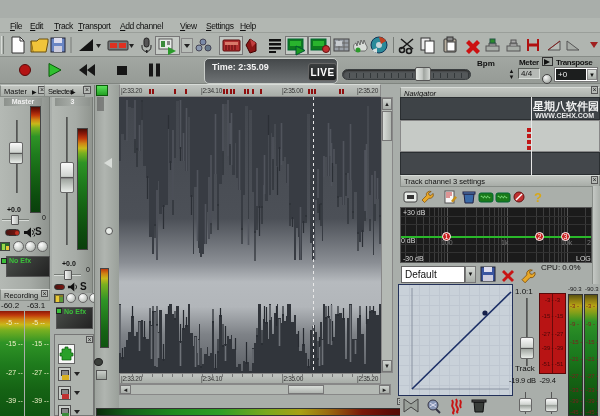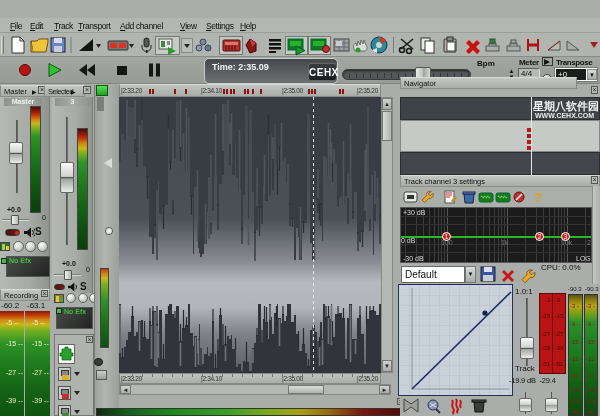--- a/index.html
+++ b/index.html
@@ -122,21 +122,21 @@
 <circle cx="25" cy="13" r="5.5" fill="#b41414" stroke="#5a0a0a"></circle>
 <path d="M49 6.5L61 13L49 19.5Z" fill="#30c030" stroke="#0a5a0a"></path>
 <path d="M87 7v12l-8-6zM95 7v12l-8-6z" fill="#161616"></path>
 <rect x="117" y="9" width="10" height="9" fill="#161616"></rect>
 <rect x="149" y="6.5" width="4" height="13" fill="#161616"></rect>
         <rect x="156" y="6.5" width="4" height="13" fill="#161616"></rect>
 </svg>
       <div class="abs" style="left:172px;top:1px;width:134px;height:26px;border-radius:5px;background:linear-gradient(#44484a,#6e7274);border:1px solid #c8ccc8;margin-left:32px;">
         <div class="abs" style="left:7px;top:3px;font-size:9px;font-weight:bold;color:#f2f2f2;">Time: 2:35.09</div>
       </div>
-      <div class="abs" style="left:308px;top:6px;width:29px;height:18px;border-radius:3px;background:linear-gradient(#3a3d3e,#1a1c1d);border:1px solid #666;color:#fff;font-size:10px;font-weight:bold;text-align:center;line-height:17px;letter-spacing:0.5px;">CEHX</div>
+      <div class="abs" style="left:308px;top:6px;width:29px;height:18px;border-radius:3px;background:linear-gradient(#3a3d3e,#1a1c1d);border:1px solid #666;color:#fff;font-size:10px;font-weight:bold;text-align:center;line-height:17px;letter-spacing:0.5px;">LIVE</div>
       <div class="abs" style="left:342px;top:12px;width:129px;height:11px;border-radius:6px;background:#54585a;border:1px solid #3a3e40;box-shadow:inset 0 1px 2px #222;">
         <div class="abs" style="left:6px;top:3px;width:1px;height:5px;background:#33383a;"></div>
         <div class="abs" style="left:13px;top:3px;width:1px;height:5px;background:#33383a;"></div>
         <div class="abs" style="left:20px;top:3px;width:1px;height:5px;background:#33383a;"></div>
         <div class="abs" style="left:27px;top:3px;width:1px;height:5px;background:#33383a;"></div>
         <div class="abs" style="left:34px;top:3px;width:1px;height:5px;background:#33383a;"></div>
         <div class="abs" style="left:41px;top:3px;width:1px;height:5px;background:#33383a;"></div>
         <div class="abs" style="left:48px;top:3px;width:1px;height:5px;background:#33383a;"></div>
         <div class="abs" style="left:55px;top:3px;width:1px;height:5px;background:#33383a;"></div>
         <div class="abs" style="left:62px;top:3px;width:1px;height:5px;background:#33383a;"></div>
@@ -347,21 +347,21 @@
     <div class="abs" style="left:120px;top:385px;width:11px;height:9px;background:linear-gradient(#d0d4d0,#a8ada8);border:1px solid #777;font-size:6px;text-align:center;line-height:9px;color:#222;">◄</div>
     <div class="abs" style="left:379px;top:385px;width:11px;height:9px;background:linear-gradient(#d0d4d0,#a8ada8);border:1px solid #777;font-size:6px;text-align:center;line-height:9px;color:#222;">►</div>
     <div class="abs" style="left:288px;top:385px;width:36px;height:9px;background:linear-gradient(#d8dcd8,#b0b5b0);border:1px solid #777;"></div>
     <div class="abs" style="left:381px;top:97px;width:12px;height:276px;background:#b4b9b4;border:1px solid #888;"></div>
     <div class="abs" style="left:382px;top:98px;width:10px;height:12px;background:linear-gradient(#d0d4d0,#a8ada8);border:1px solid #777;font-size:6px;text-align:center;line-height:11px;color:#222;">▲</div>
     <div class="abs" style="left:382px;top:360px;width:10px;height:12px;background:linear-gradient(#d0d4d0,#a8ada8);border:1px solid #777;font-size:6px;text-align:center;line-height:11px;color:#222;">▼</div>
     <div class="abs" style="left:382px;top:111px;width:10px;height:30px;background:linear-gradient(90deg,#d8dcd8,#b0b5b0);border:1px solid #777;"></div>
     <div class="xbox" style="left:397px;top:398px;width:7px;height:7px;line-height:5px;">×</div>
     <div class="abs" style="left:96px;top:408px;width:310px;height:8px;background:linear-gradient(90deg,#0c2c0c 0%,#14601a 10%,#1e8a1e 25%,#2f9e26 40%,#7aa81e 55%,#a8a014 66%,#9a6a10 75%,#7a1808 86%,#5c0c06 95%,#500a06 100%);border:1px solid #333;"></div>
     <div class="abs" style="left:400px;top:85px;width:200px;height:331px;background:#a9aeaa;"></div>
-    <div class="hdr" style="left:400px;top:77px;width:177px;">Navigator</div>
+    <div class="hdr" style="left:400px;top:87px;width:200px;font-style:italic;">Navigator</div>
     <div class="xbox" style="left:591px;top:86px;width:7px;height:8px;line-height:6px;">×</div>
     <div class="abs" style="left:400px;top:97px;width:200px;height:23px;background:#3e4347;border:1px solid #2a2e31;"></div>
     <div class="abs" style="left:400px;top:120px;width:200px;height:32px;background:#c6cac6;border:1px solid #888;"></div>
     <div class="abs" style="left:400px;top:152px;width:200px;height:23px;background:#43474b;border:1px solid #2a2e31;"></div>
     <div class="abs" style="left:533px;top:99px;width:66px;height:13px;font-size:11px;font-weight:bold;color:#f2f2f2;letter-spacing:0px;">星期八软件园</div>
     <div class="abs" style="left:535px;top:112px;width:64px;font-size:7px;font-weight:bold;color:#e8e8e8;">WWW.CEHX.COM</div>
     <div class="abs" style="left:531px;top:97px;width:1px;height:78px;background:#e8e8e8;"></div>
     <div class="abs" style="left:527px;top:128px;width:4px;height:4px;background:#c01616;"></div>
     <div class="abs" style="left:527px;top:134px;width:4px;height:4px;background:#c01616;"></div>
     <div class="abs" style="left:527px;top:140px;width:4px;height:4px;background:#c01616;"></div>

